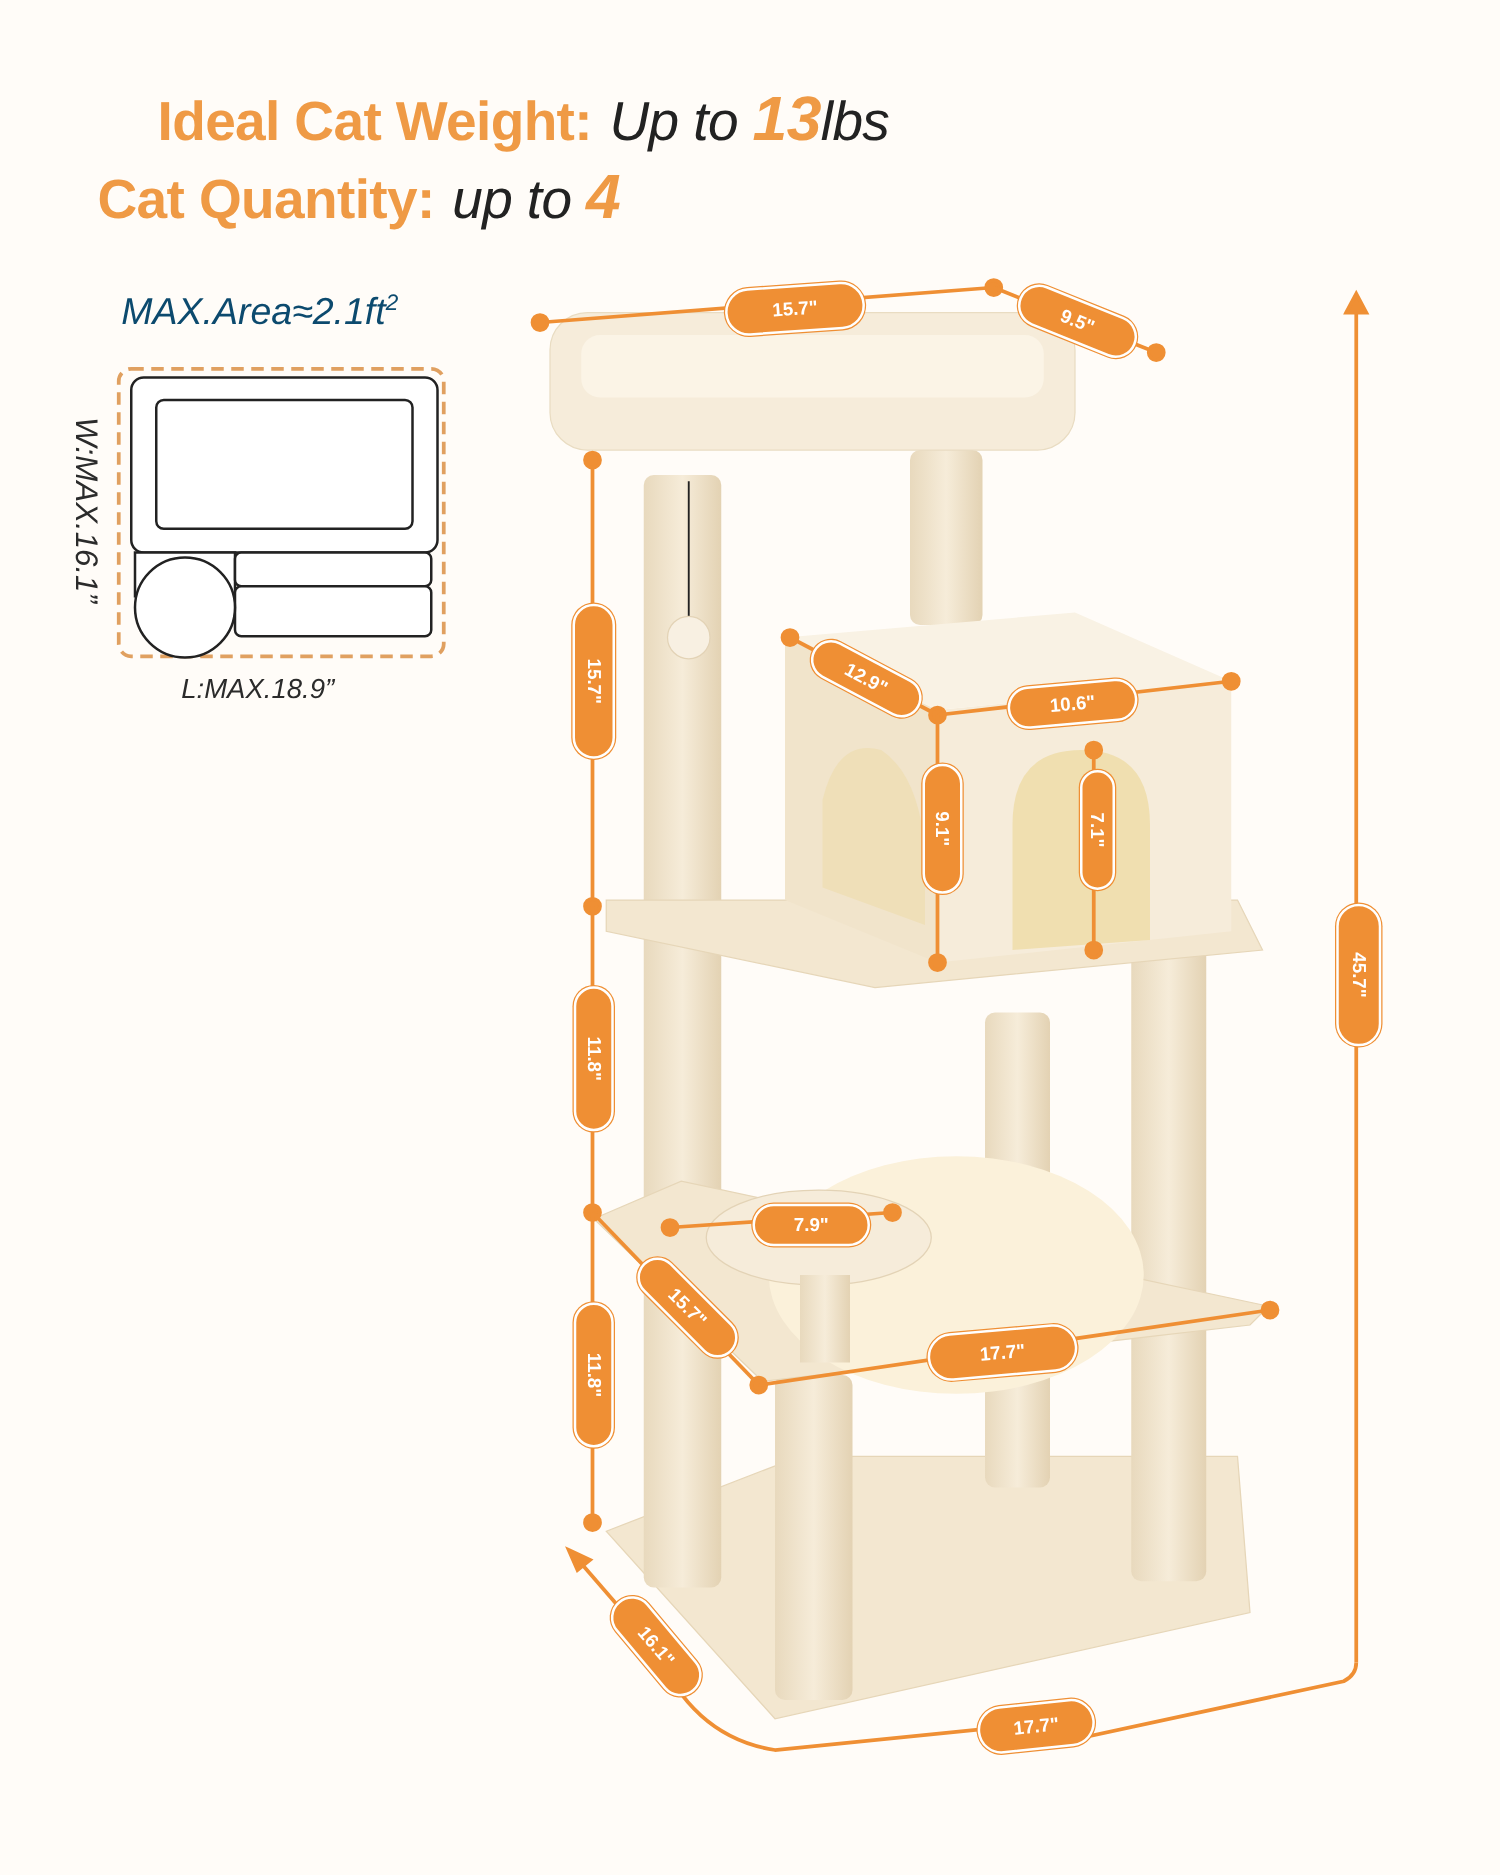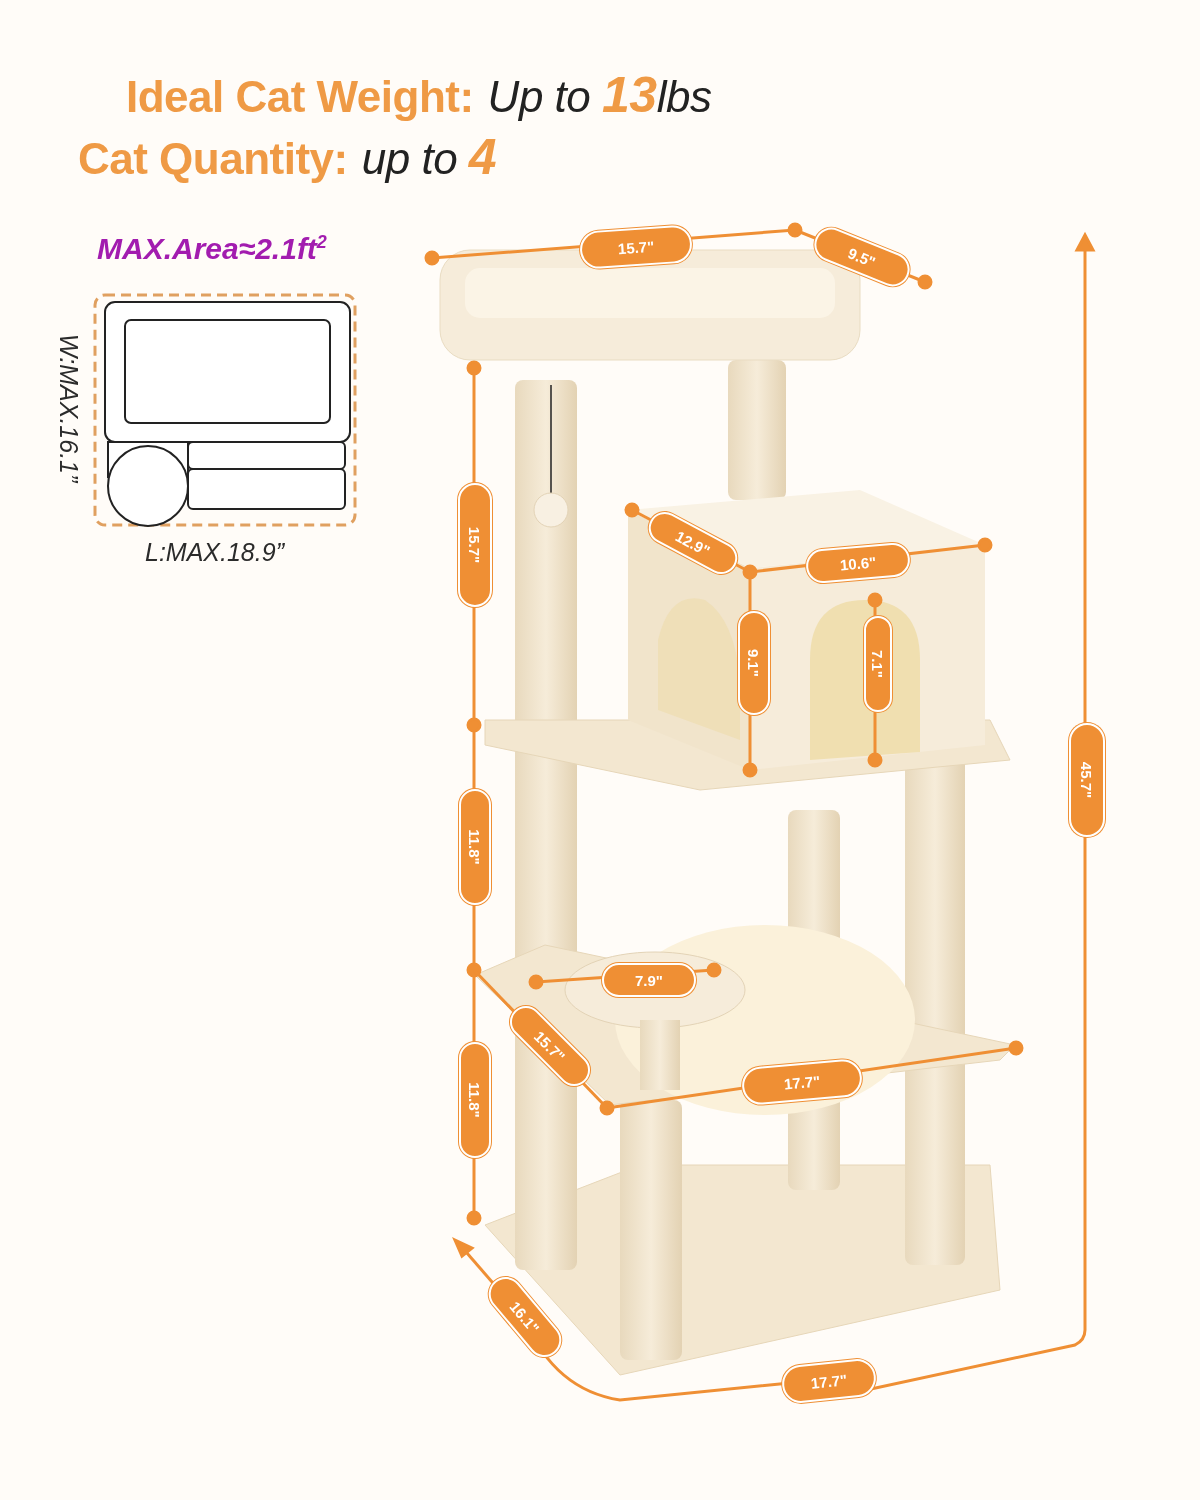--- a/index.html
+++ b/index.html
@@ -2,26 +2,26 @@
 <html><head>
 <meta charset="utf-8">
 <style>
   html,body{margin:0;padding:0;}
   body{width:1200px;height:1500px;background:#fffcf8;position:relative;overflow:hidden;font-family:"Liberation Sans",sans-serif;}
   .headline{position:absolute;left:78px;font-weight:bold;color:#ef9a45;font-size:44px;letter-spacing:-0.5px;white-space:nowrap;}
   .headline .val{color:#222;font-weight:normal;font-style:italic;margin-left:14px;}
   .headline .num{color:#ef9a45;font-weight:bold;font-style:italic;font-size:50px;}
   #h1{top:66px;margin-left:48px;}
   #h2{top:128px;}
-  .area-title{position:absolute;left:97px;top:232px;font-size:30px;font-weight:bold;font-style:italic;color:#a21caf;}
+  .area-title{position:absolute;left:97px;top:232px;font-size:30px;font-weight:normal;font-style:italic;color:#0c4a6e;}
   .area-title sup{font-size:18px;}
   .diagram{position:absolute;left:90px;top:290px;width:270px;height:240px;}
   .w-label{position:absolute;left:48px;top:318px;width:40px;height:180px;}
   .w-label span{position:absolute;left:50%;top:50%;transform:translate(-50%,-50%) rotate(90deg);white-space:nowrap;font-size:25px;font-style:italic;color:#2b2b2b;}
-  .l-label{position:absolute;left:145px;top:538px;font-size:25px;font-style:italic;color:#2b2b2b;}
+  .l-label{position:absolute;left:145px;top:538px;font-size:22px;font-style:italic;color:#2b2b2b;}
   .scene{position:absolute;left:0;top:0;width:1200px;height:1500px;}
   .pill{position:absolute;background:#ef8f34;color:#fff;font-weight:bold;font-size:15px;display:flex;align-items:center;justify-content:center;border-radius:20px;border:2px solid #fff;box-shadow:0 0 0 1px #ef8f34;}
 </style>
 </head>
 <body>
 
 <div id="h1" class="headline">
   <span>Ideal Cat Weight:</span><span class="val"><span>Up to</span> <span class="num">13</span><span>lbs</span></span>
 </div>
 <div id="h2" class="headline">

